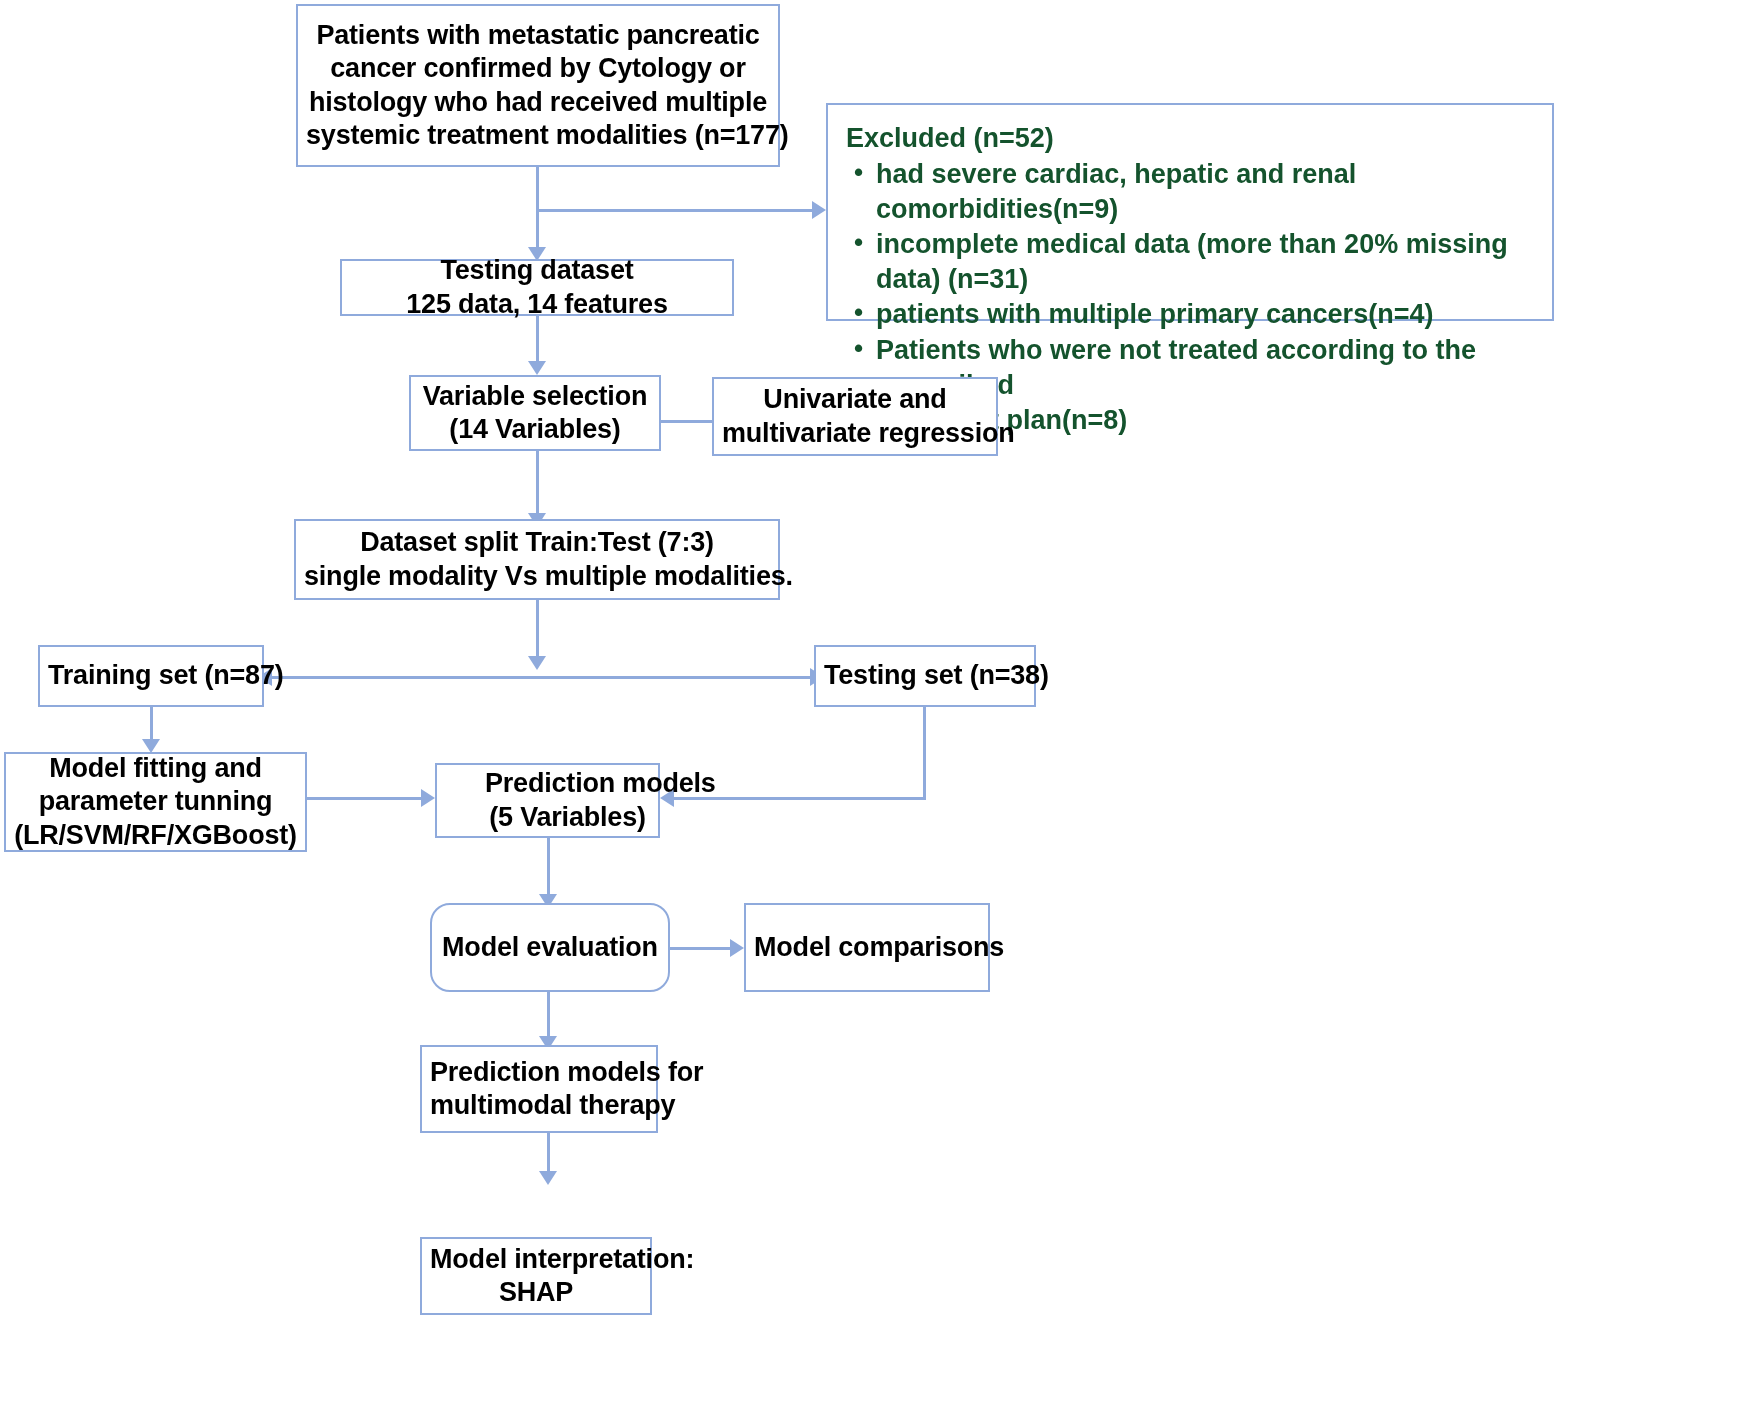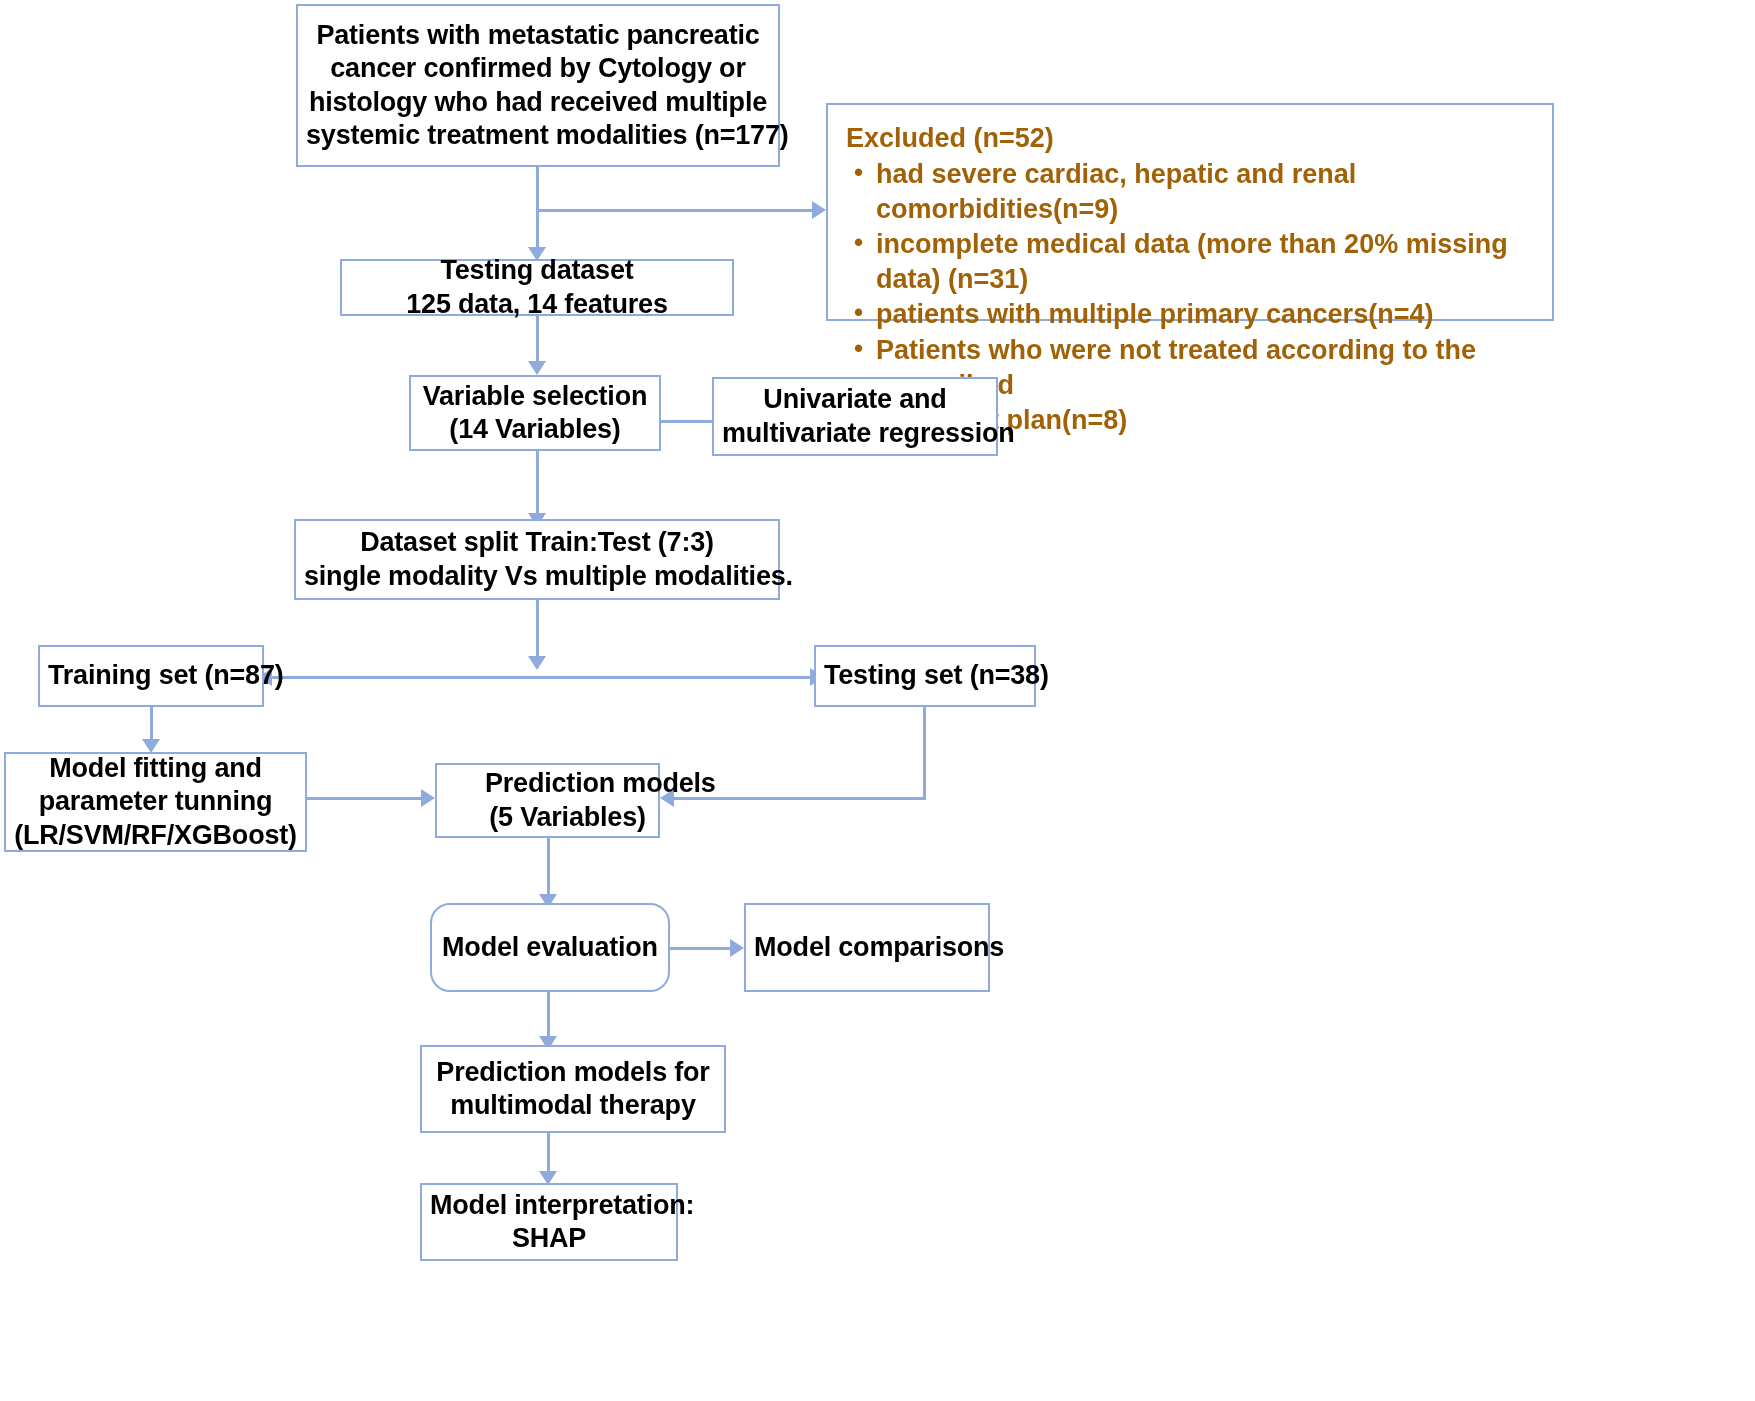--- a/index.html
+++ b/index.html
@@ -39,21 +39,21 @@
   .box .ln {
     display: block;
     white-space: nowrap;
   }
   
   .panel {
     position: absolute;
     box-sizing: border-box;
     border: 2px solid #8faadc;
     background: #ffffff;
-    color: #a16207;
+    color: #14532d;
     font-weight: bold;
     padding: 16px 26px 10px 18px;
   }
   .panel .title {
     font-size: 27px;
     line-height: 1.30;
     margin-bottom: 1px;
     white-space: nowrap;
   }
   .panel ul {
@@ -236,30 +236,30 @@
 
   <div class="box" style="left:744px; top:903px; width:246px; height:89px; font-size:27px;">
     <span class="lines">
       <span class="ln">Model comparisons</span>
     </span>
   </div>
 
   <div class="vline" style="left:547px; top:992px; height:48px;"></div>
   <div class="arrow-down" style="left:539px; top:1036px;"></div>
 
-  <div class="box" style="left:420px; top:1045px; width:306px; height:88px; font-size:27px;">
+  <div class="box" style="left:420px; top:1045px; width:238px; height:88px; font-size:27px;">
     <span class="lines">
       <span class="ln">Prediction models for</span>
       <span class="ln">multimodal therapy</span>
     </span>
   </div>
 
   <div class="vline" style="left:547px; top:1133px; height:42px;"></div>
   <div class="arrow-down" style="left:539px; top:1171px;"></div>
 
-  <div class="box" style="left:420px; top:1183px; width:258px; height:78px; font-size:27px;">
+  <div class="box" style="left:420px; top:1237px; width:232px; height:78px; font-size:27px;">
     <span class="lines">
       <span class="ln">Model interpretation:</span>
       <span class="ln">SHAP</span>
     </span>
   </div>
 
 </div>
 
 </body></html>

